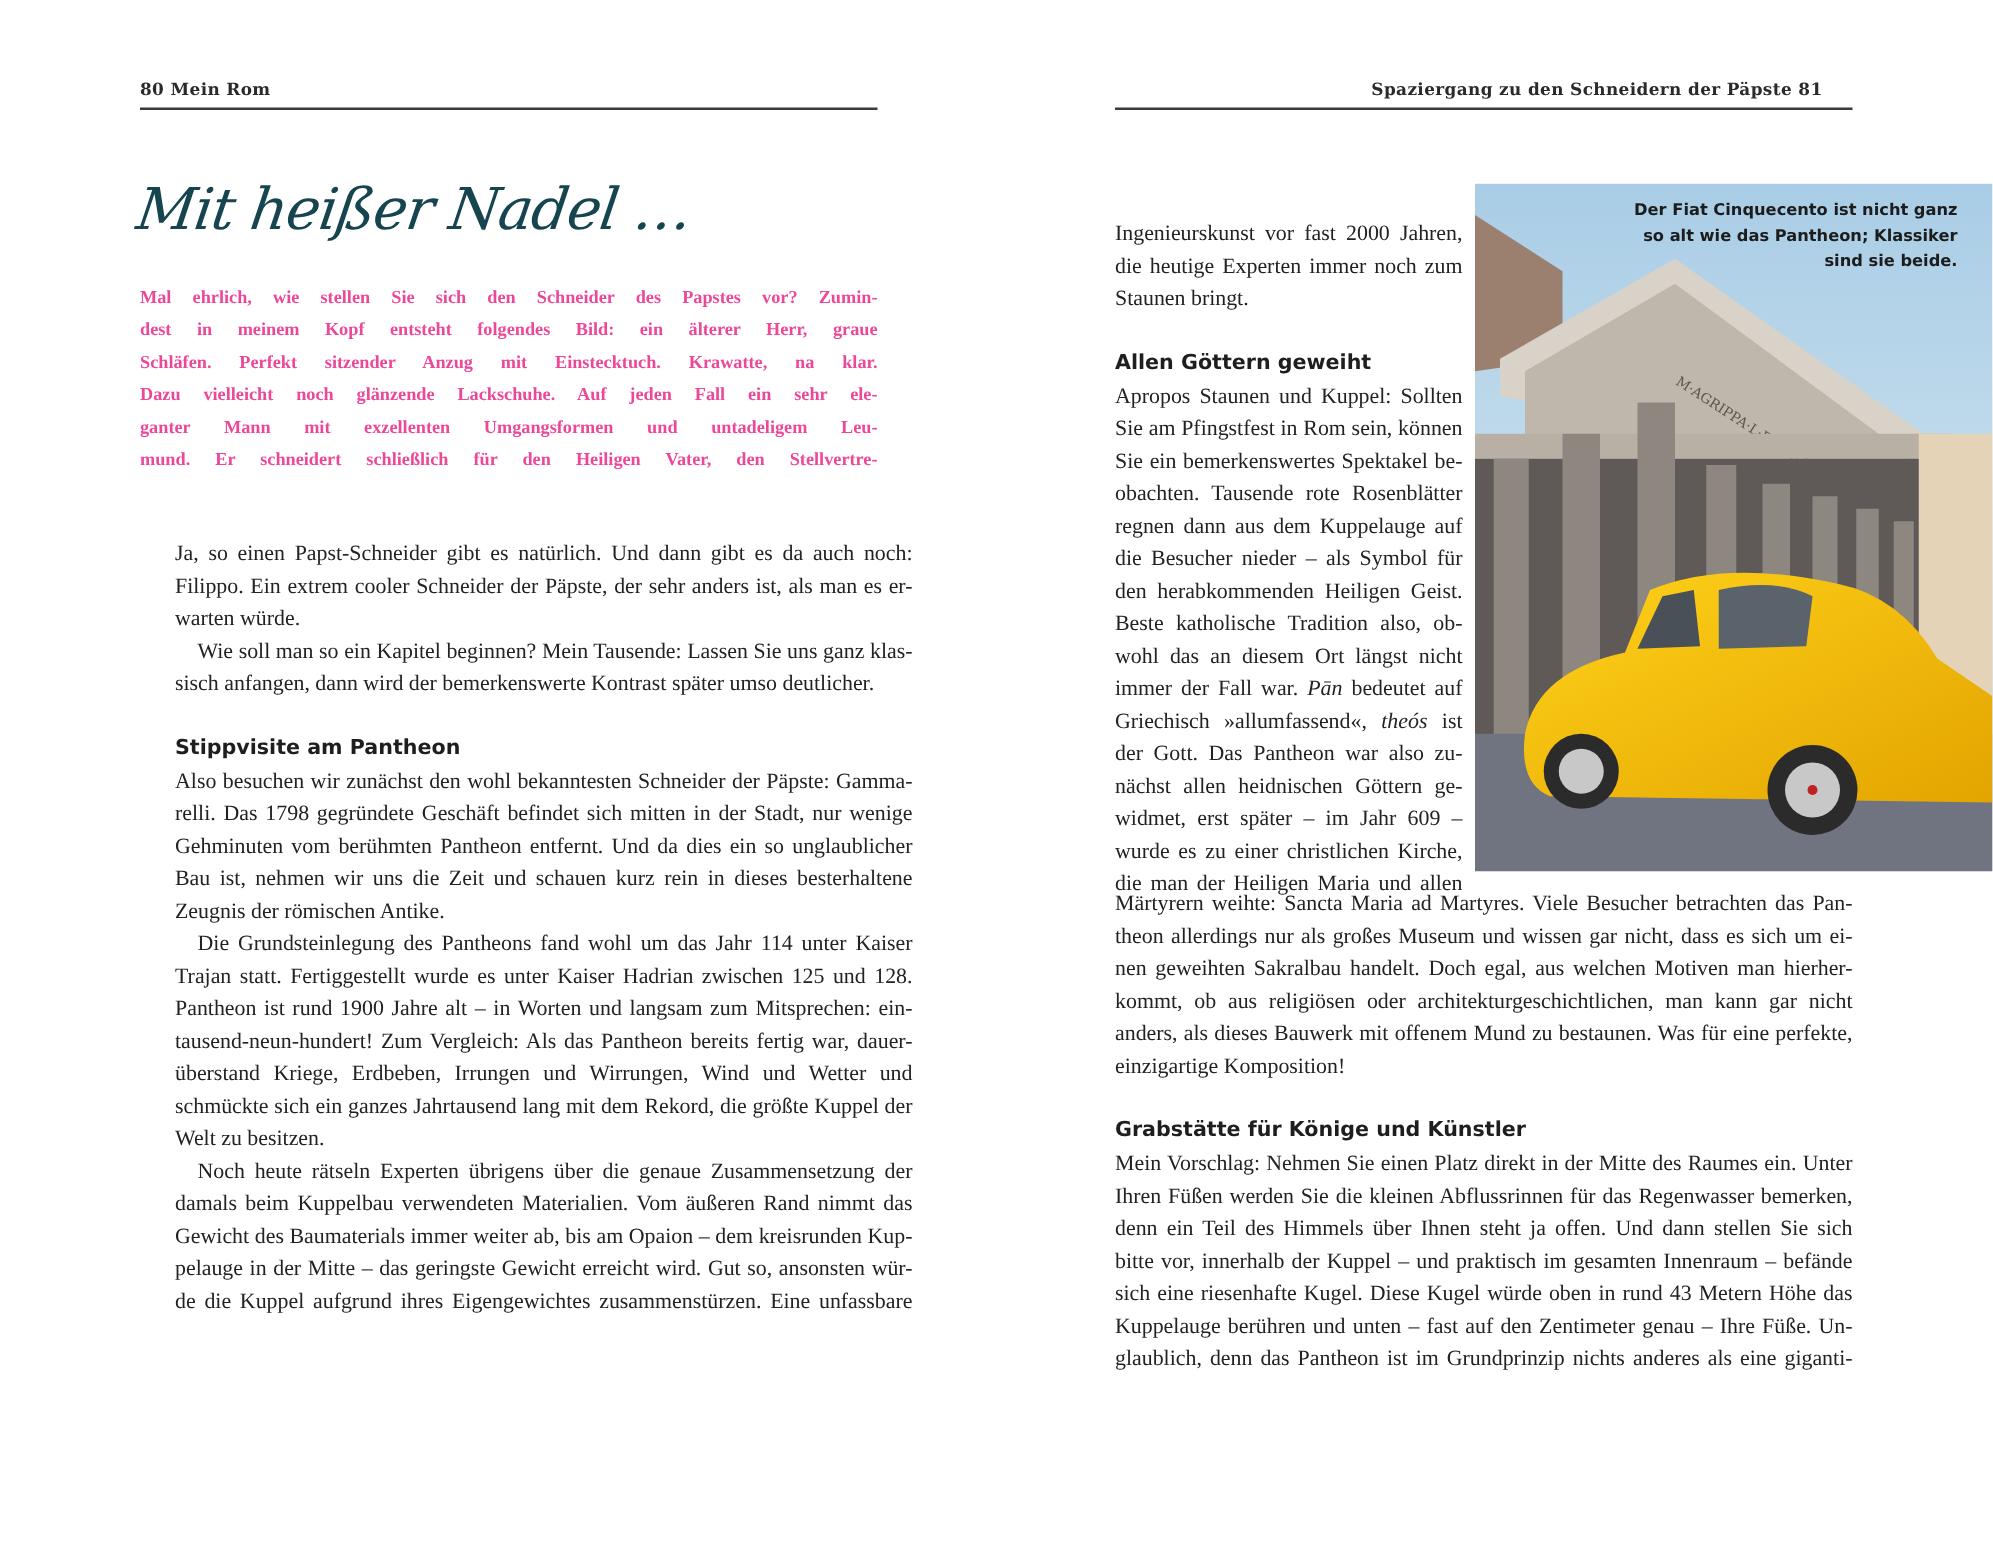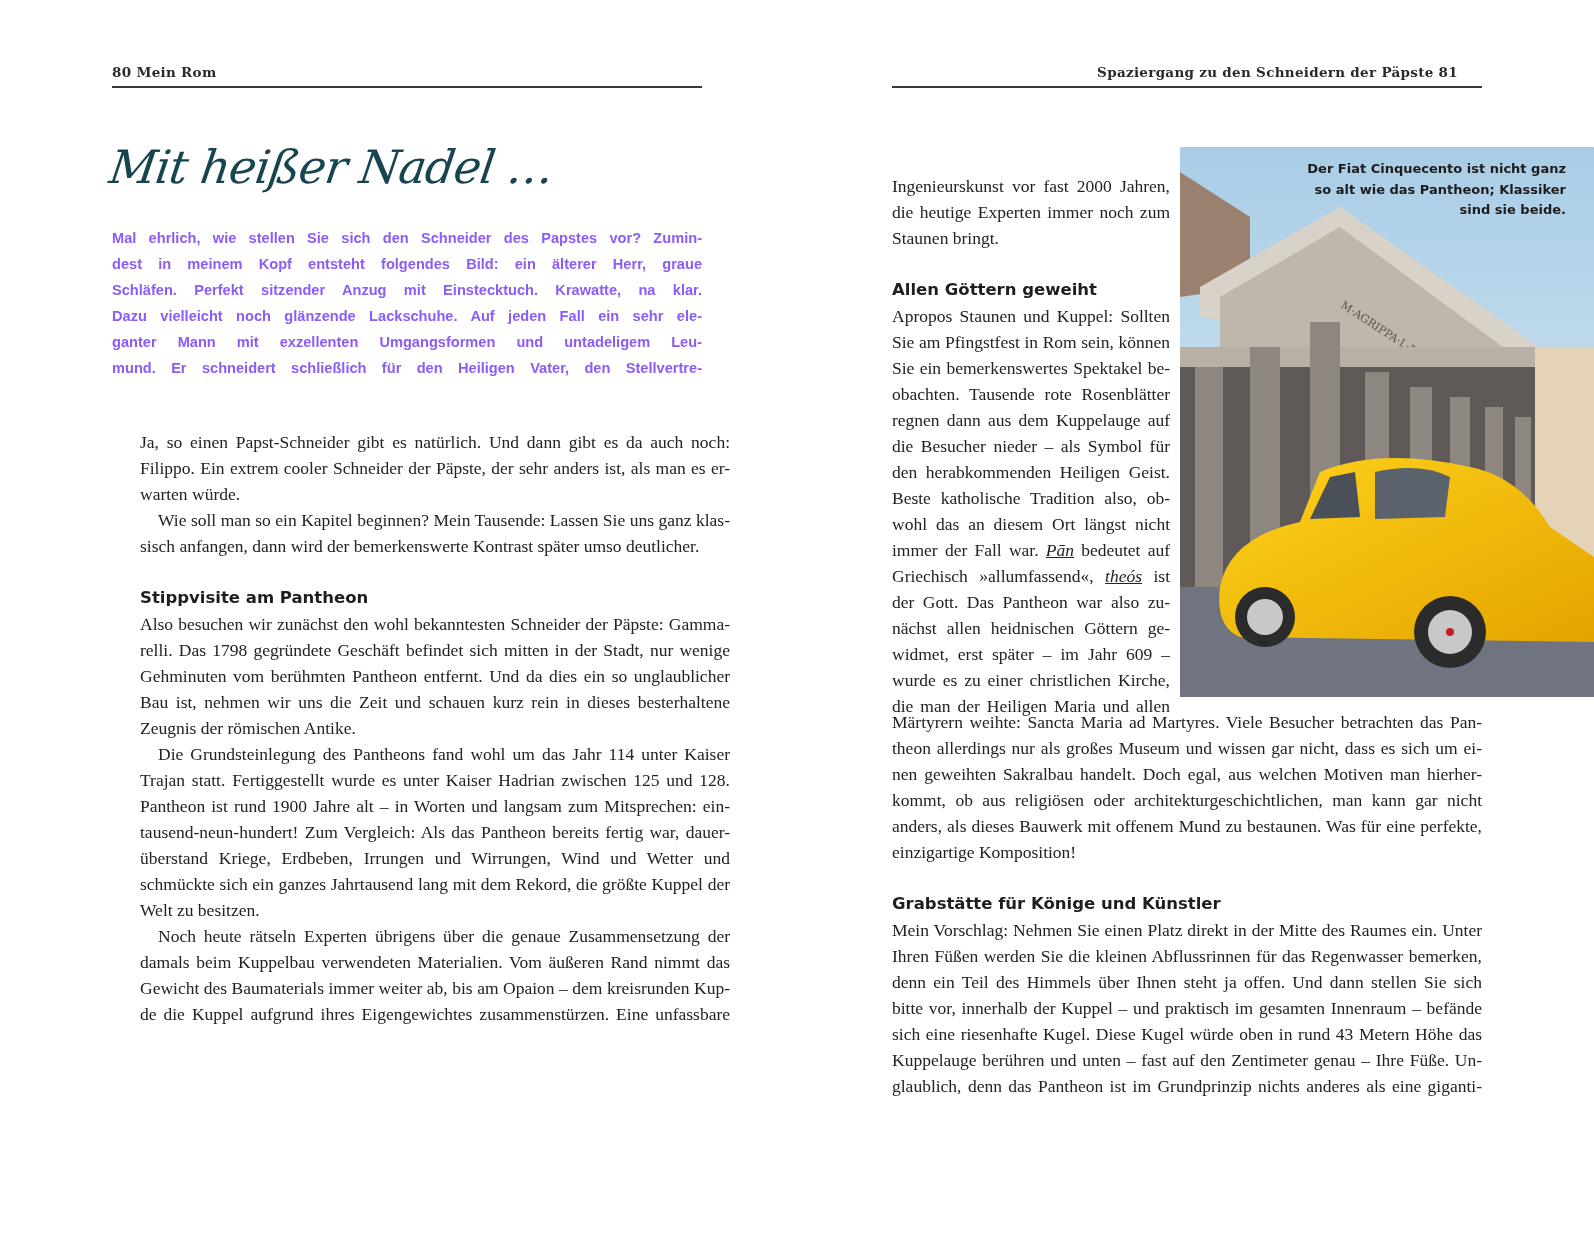--- a/index.html
+++ b/index.html
@@ -26,37 +26,37 @@
   .col { position: absolute; }
   .col-left { left: 112px; width: 590px; }
   .line {
     display: block; height: 26px; line-height: 26px; white-space: nowrap;
     text-align: justify; text-align-last: justify;
     font-family: "Liberation Serif", serif; font-size: 17.5px; color: #222;
   }
   .line.last { text-align-last: left; }
   .line.indent { text-indent: 18px; }
   .lead .line {
-    font-family: Liberation Sans, sans-serif; font-weight: bold; font-size: 14.6px; color: #8b5cf6;
+    font-family: Liberation Serif, serif; font-weight: bold; font-size: 14.6px; color: #ec4899;
   }
   .subhead {
     display: block; height: 26px; line-height: 26px;
     font-family: "DejaVu Sans", sans-serif; font-weight: bold; font-size: 16.5px; color: #1e1e1e;
   }
   .gap { display: block; height: 26px; }
   .photo {
     position: absolute; left: 383px; top: 147px; width: 414px; height: 550px; overflow: hidden;
     background: linear-gradient(180deg, #b9d7ea 0%, #d9e8f0 14%, #cfc7bd 30%, #9a938c 55%, #77736f 75%, #6e7078 100%);
   }
   .caption {
     position: absolute; right: 28px; top: 12px; text-align: right;
     font-family: "DejaVu Sans", sans-serif; font-size: 13px; line-height: 20.5px; color: #1c1c1c; font-weight: 600;
   }
   .caption span { display: block; }
-  .em { font-style: italic; text-decoration: underline; }
+  .em { font-style: italic; }
 </style>
 </head>
 <body>
 
 <div class="page page-left">
   <div class="running-head rh-left">80  Mein Rom</div>
   <div class="rule rule-left"></div>
   <div class="chapter-title">Mit heißer Nadel …</div>
 
   <div class="col col-left lead" style="top:225px;" id="lead">
@@ -83,20 +83,21 @@
       <span class="line indent">Die Grundsteinlegung des Pantheons fand wohl um das Jahr 114 unter Kaiser</span>
       <span class="line">Trajan statt. Fertiggestellt wurde es unter Kaiser Hadrian zwischen 125 und 128.</span>
       <span class="line">Pantheon ist rund 1900 Jahre alt – in Worten und langsam zum Mitsprechen: ein-</span>
       <span class="line">tausend-neun-hundert! Zum Vergleich: Als das Pantheon bereits fertig war, dauer-</span>
       <span class="line">überstand Kriege, Erdbeben, Irrungen und Wirrungen, Wind und Wetter und</span>
       <span class="line">schmückte sich ein ganzes Jahrtausend lang mit dem Rekord, die größte Kuppel der</span>
       <span class="line last">Welt zu besitzen.</span>
       <span class="line indent">Noch heute rätseln Experten übrigens über die genaue Zusammensetzung der</span>
       <span class="line">damals beim Kuppelbau verwendeten Materialien. Vom äußeren Rand nimmt das</span>
       <span class="line">Gewicht des Baumaterials immer weiter ab, bis am Opaion – dem kreisrunden Kup-</span>
+      <span class="line">pelauge in der Mitte – das geringste Gewicht erreicht wird. Gut so, ansonsten wür-</span>
       <span class="line">de die Kuppel aufgrund ihres Eigengewichtes zusammenstürzen. Eine unfassbare</span>
     </div>
 </div>
 
 <div class="page page-right">
   <div class="running-head rh-right">Spaziergang zu den Schneidern der Päpste 81</div>
   <div class="rule rule-right"></div>
 
   <div class="col" style="left:95px; width:278px; top:173px;" id="rightnarrow">
       <span class="line">Ingenieurskunst vor fast 2000 Jahren,</span>

